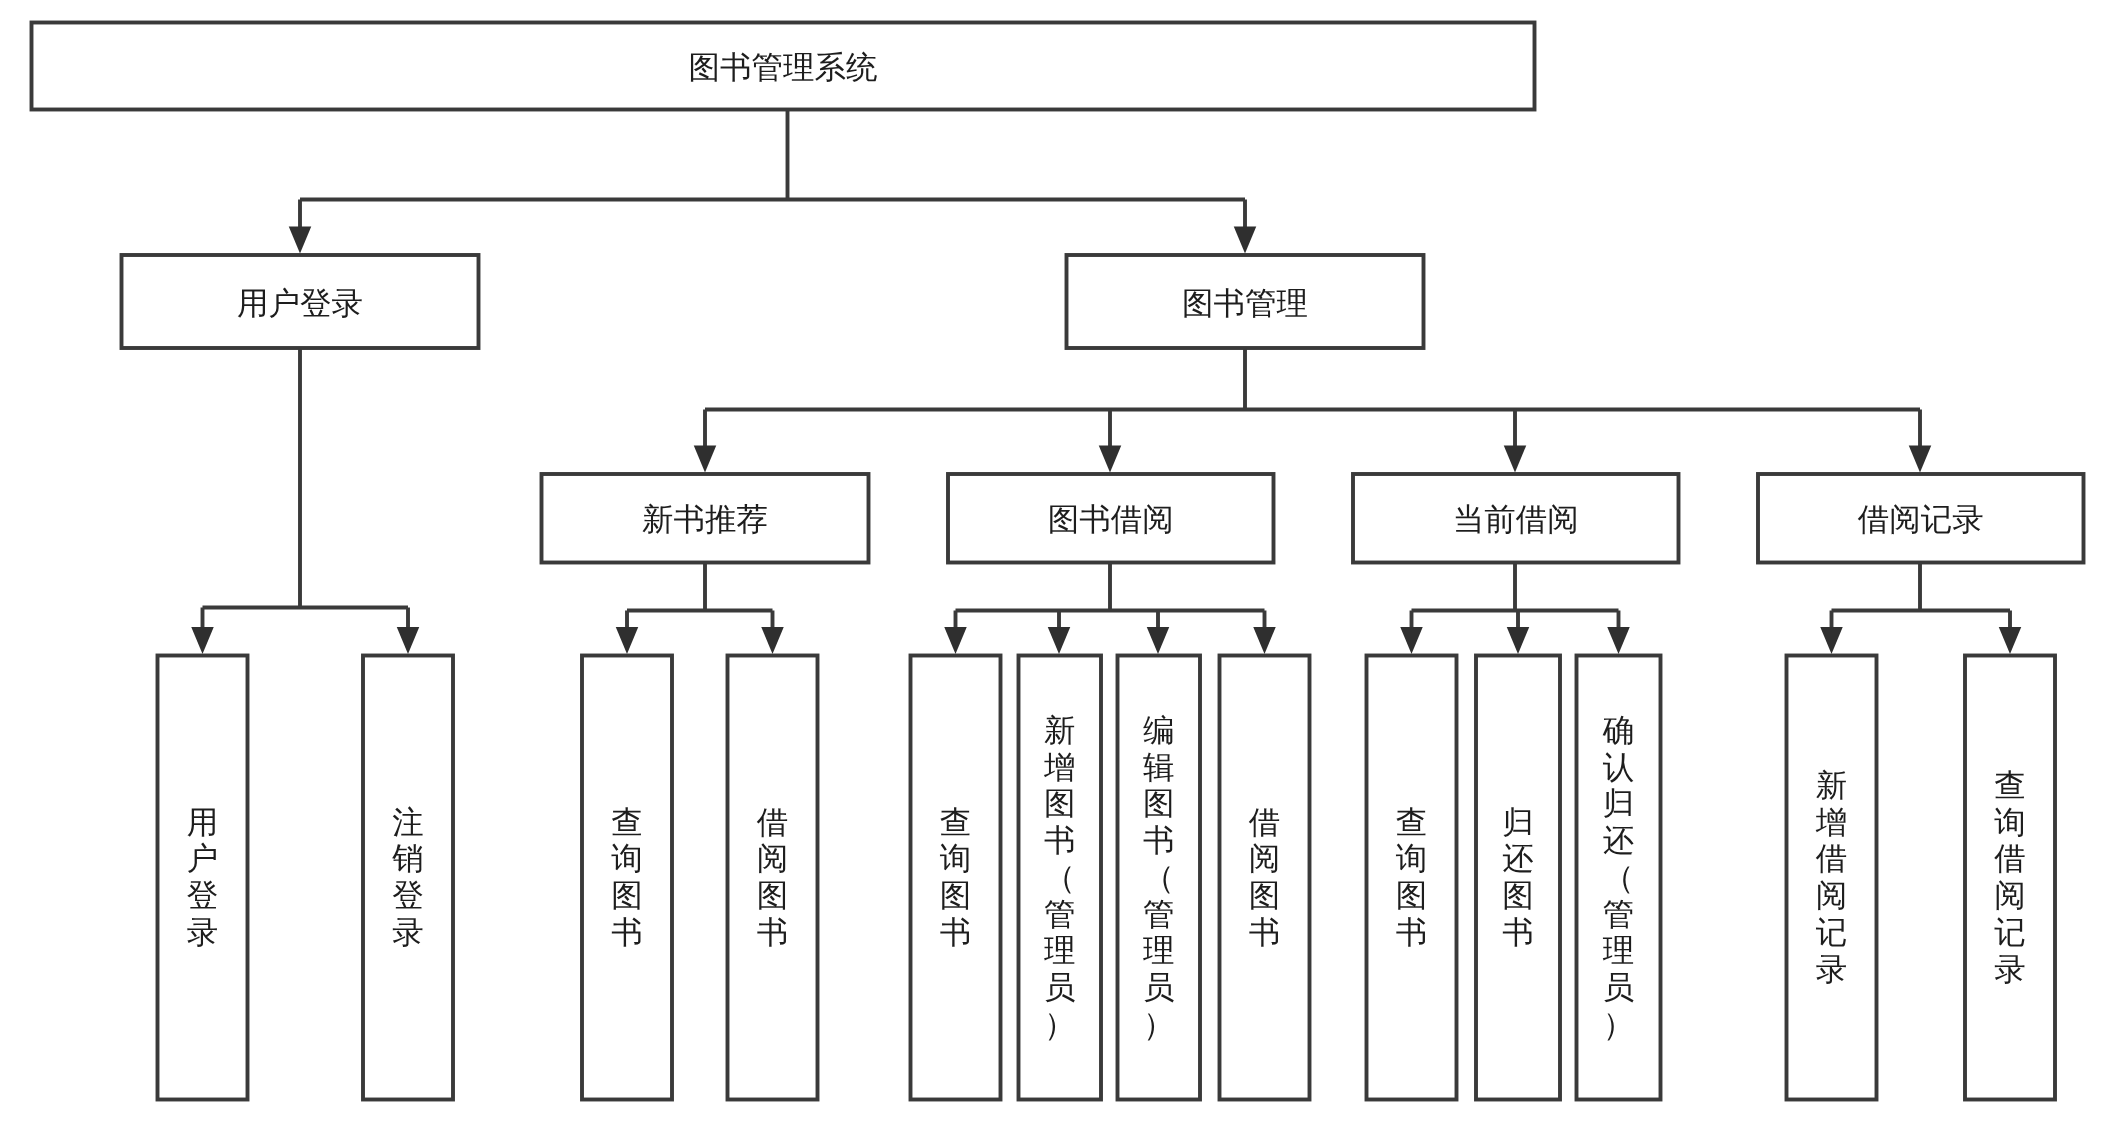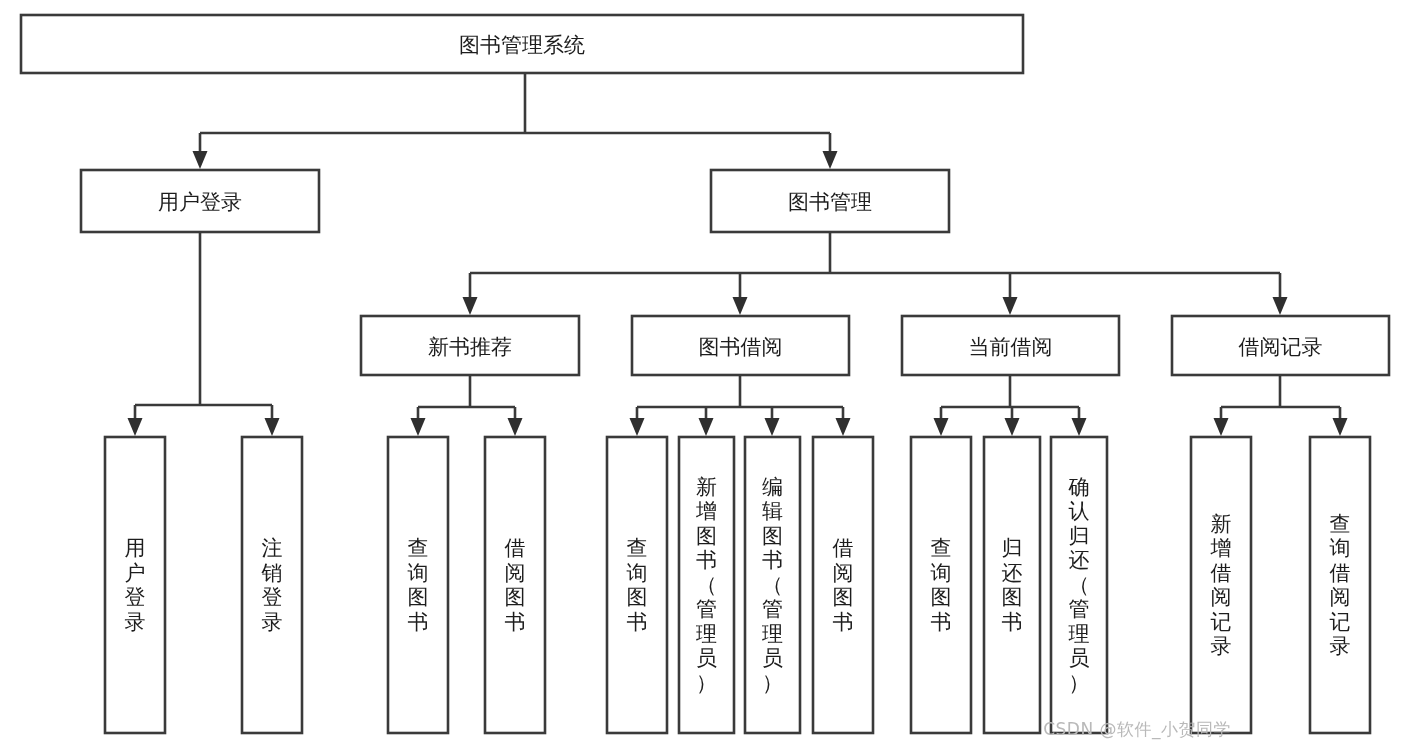--- a/index.html
+++ b/index.html
@@ -216,14 +216,13 @@
         <g>
           <rect x="1191" y="437" width="60" height="296" class="node-rect"></rect>
           <text x="1221" class="node-label-v" y="530.61"><tspan x="1221" dy="0">新</tspan><tspan x="1221" dy="24.5">增</tspan><tspan x="1221" dy="24.5">借</tspan><tspan x="1221" dy="24.5">阅</tspan><tspan x="1221" dy="24.5">记</tspan><tspan x="1221" dy="24.5">录</tspan></text>
         </g>
         <g>
           <rect x="1310" y="437" width="60" height="296" class="node-rect"></rect>
           <text x="1340" class="node-label-v" y="530.61"><tspan x="1340" dy="0">查</tspan><tspan x="1340" dy="24.5">询</tspan><tspan x="1340" dy="24.5">借</tspan><tspan x="1340" dy="24.5">阅</tspan><tspan x="1340" dy="24.5">记</tspan><tspan x="1340" dy="24.5">录</tspan></text>
         </g>
       </g>
   </svg>
-  <div class="watermark-text">CSDN @软件_小贺同学</div>
 </div>
 
 </body></html>

